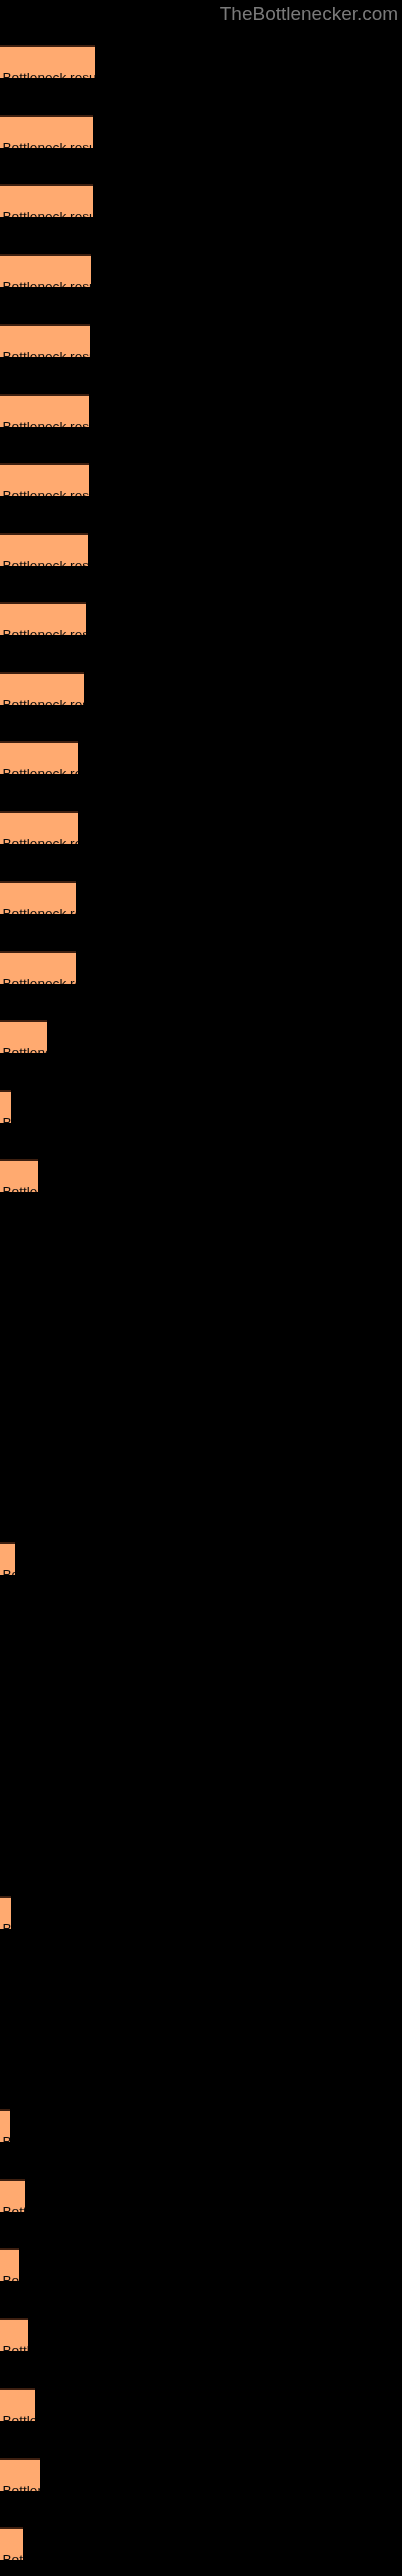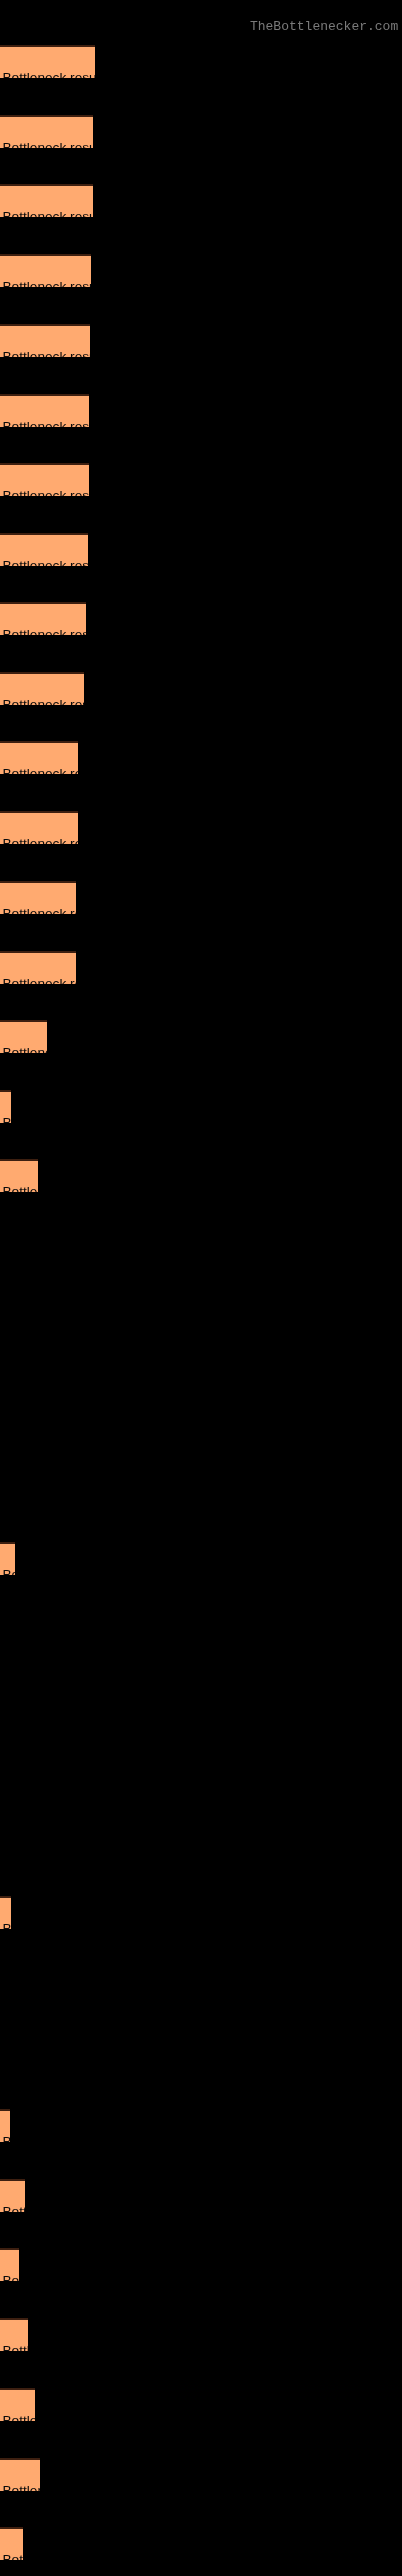--- a/index.html
+++ b/index.html
@@ -16,23 +16,23 @@
   }
   #chart-root {
     position: relative;
     width: 403px;
     height: 2576px;
     background: #000000;
   }
   #site-title {
     position: absolute;
     right: 4.8px;
-    top: 16px;
-    font-family: Liberation Mono, monospace;
-    font-size: 13px;
+    top: 3px;
+    font-family: Liberation Sans, sans-serif;
+    font-size: 19px;
     line-height: 21px;
     color: #7a7a7a;
     white-space: nowrap;
     letter-spacing: 0px;
   }
   .bar-row {
     position: absolute;
     left: 0;
     width: 403px;
   }

